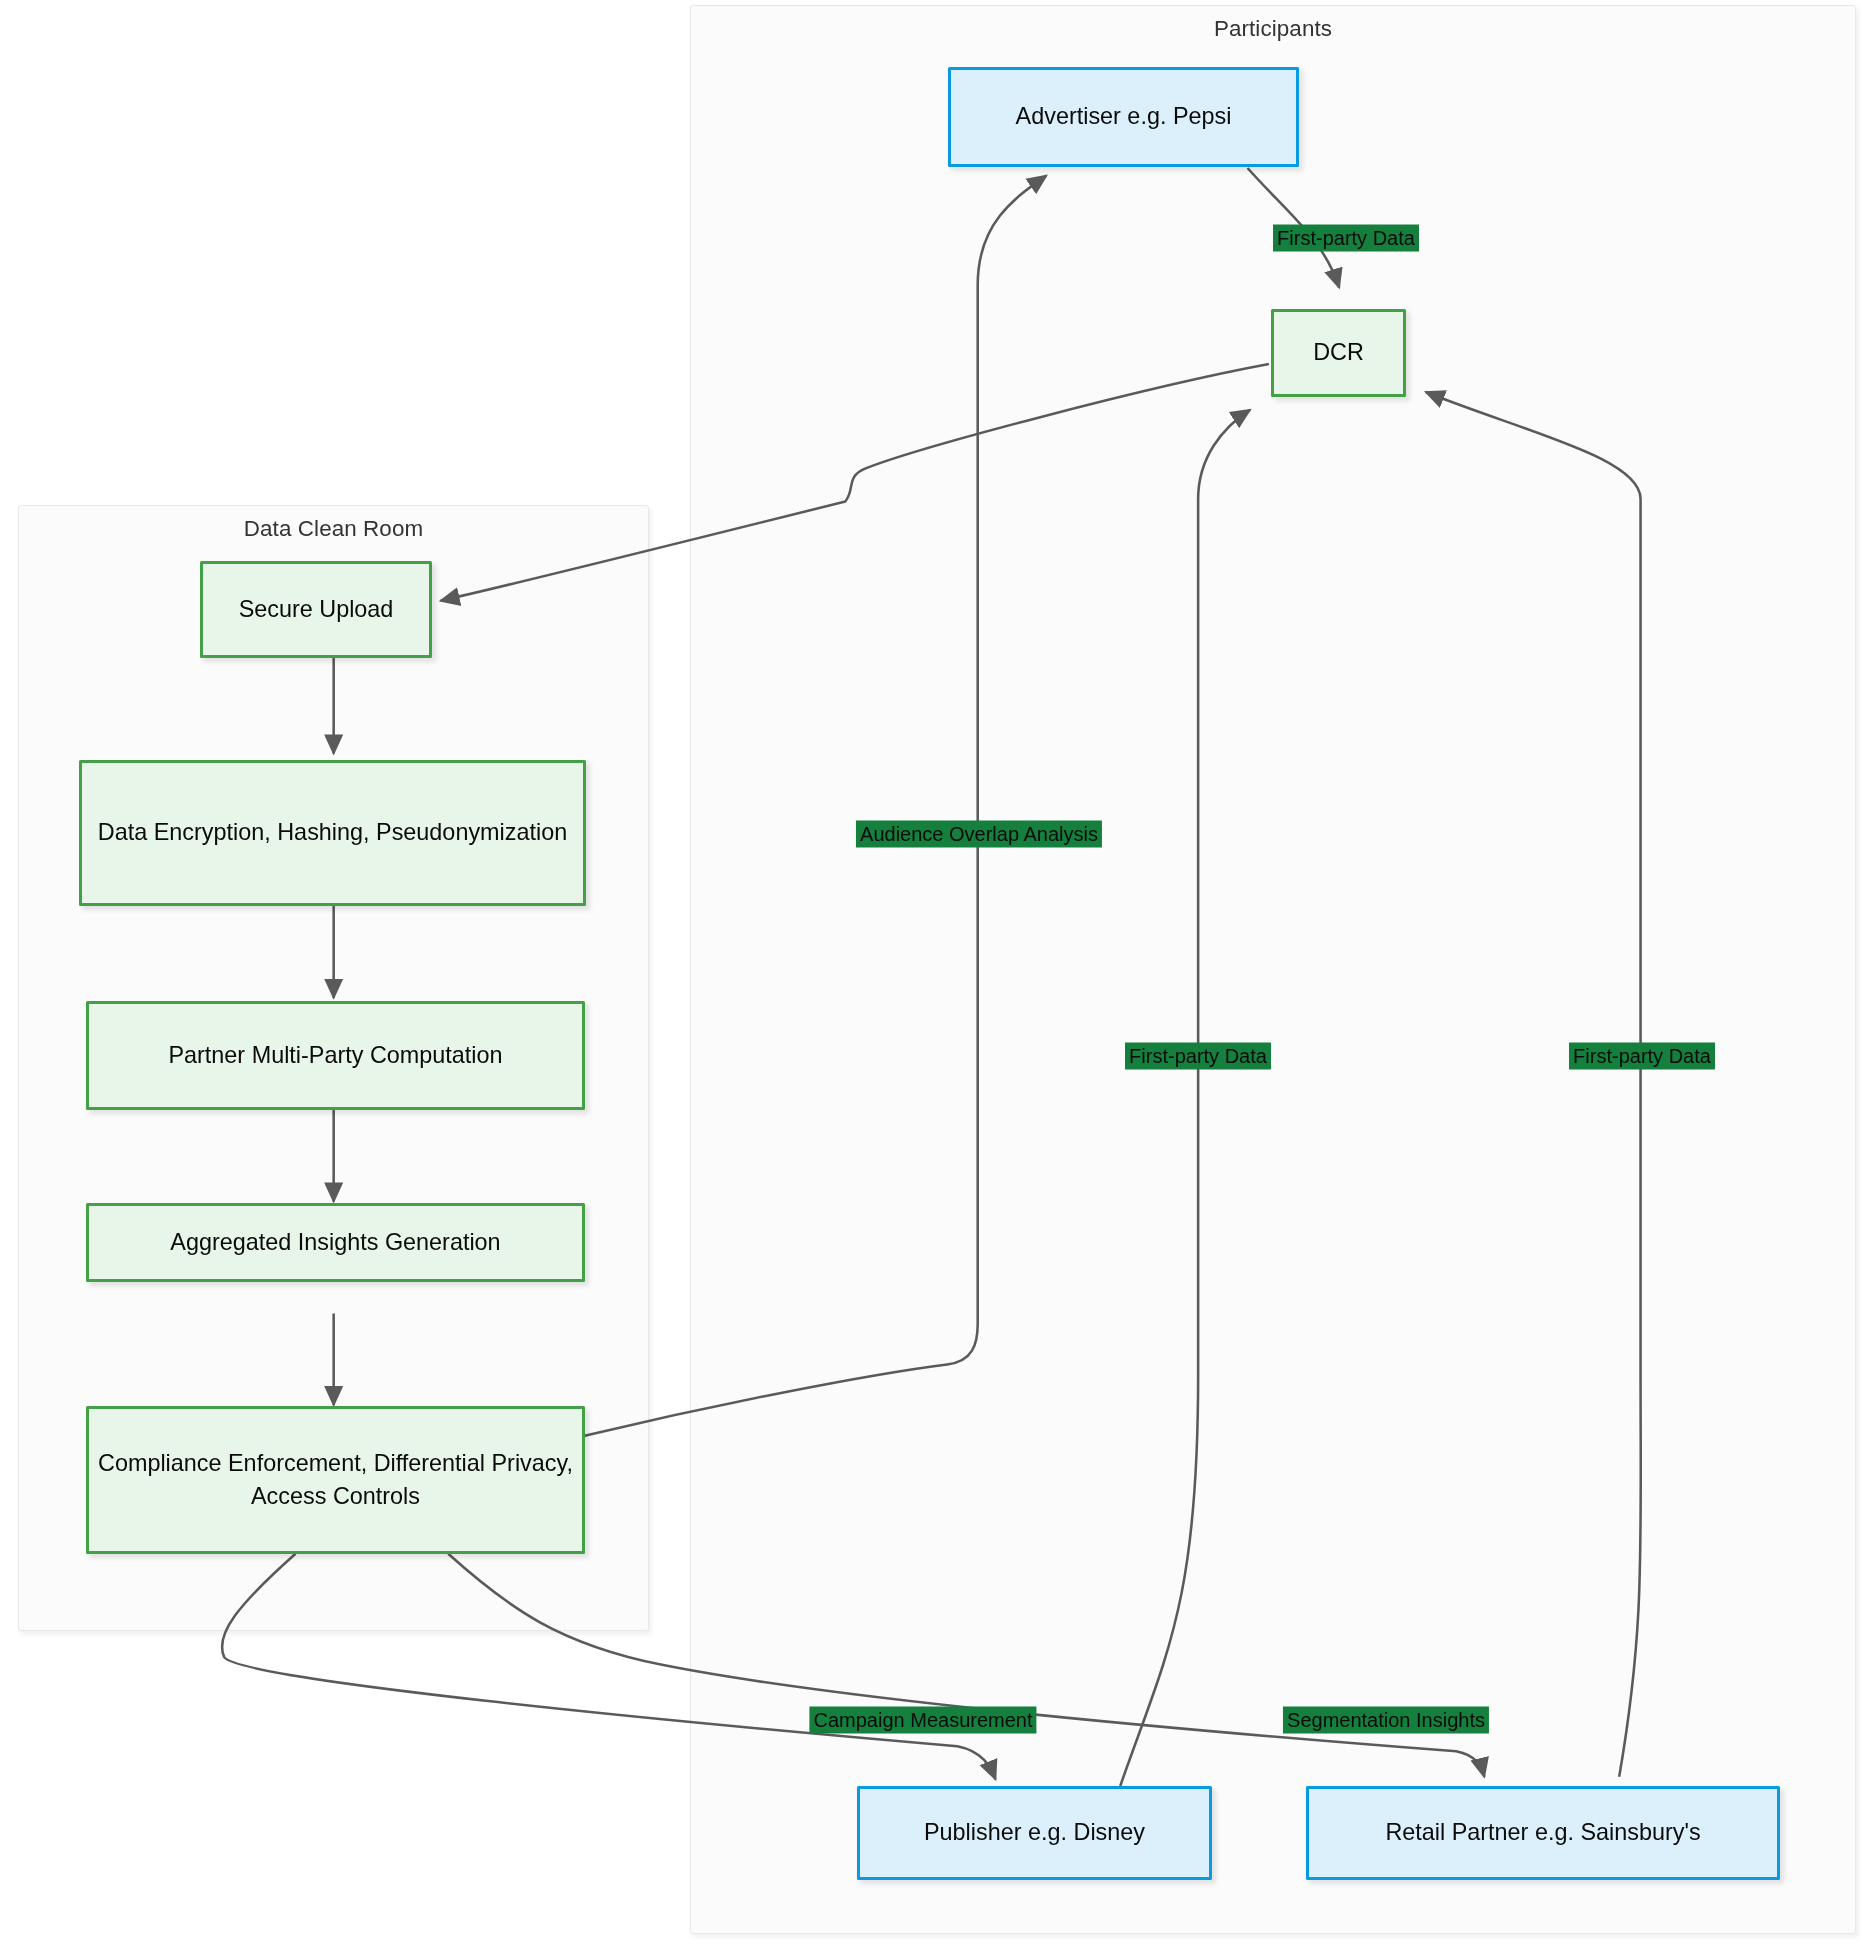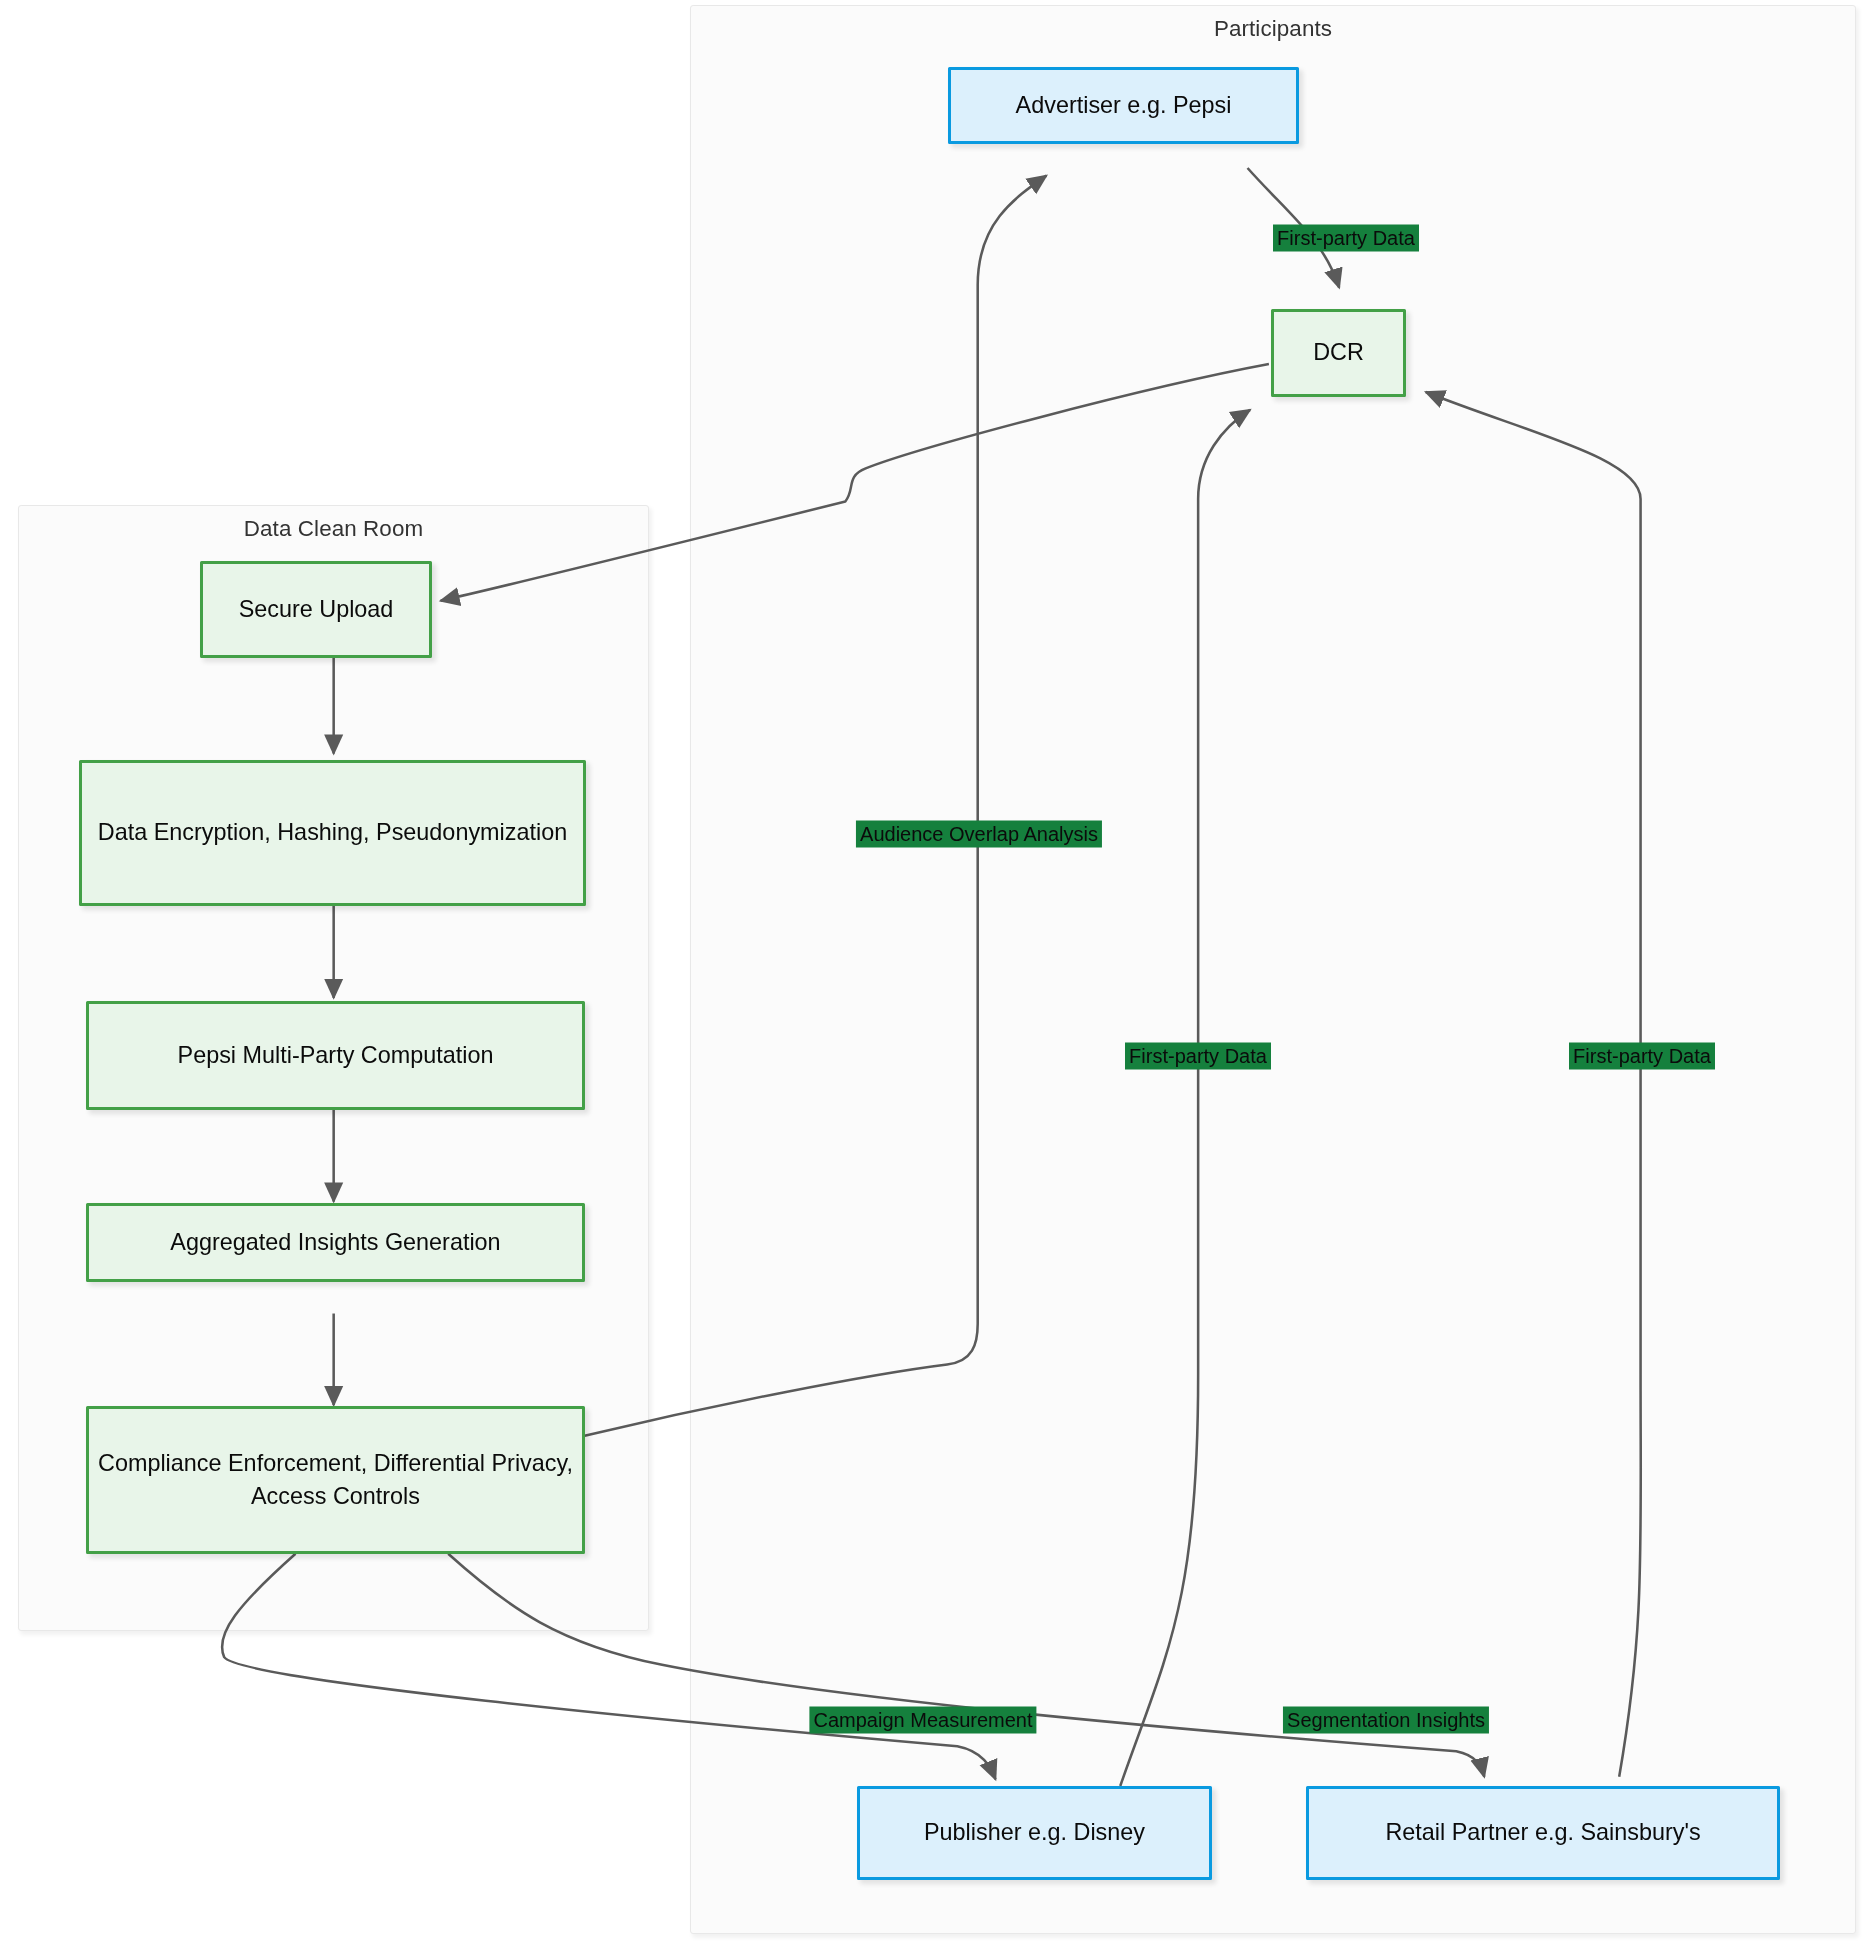--- a/index.html
+++ b/index.html
@@ -111,21 +111,21 @@
       <path d="M 655,2580 L 655,2760"></path>
 
       <path d="M 1148,2820 C 1400,2760 1700,2700 1860,2680 C 1910,2674 1920,2640 1920,2600 L 1920,560 C 1920,440 1990,390 2055,345"></path>
 
       <path d="M 580,3052 C 470,3150 420,3210 440,3255 C 470,3300 1300,3380 1880,3430 C 1930,3440 1945,3470 1955,3495"></path>
 
       <path d="M 880,3052 C 1000,3160 1100,3230 1300,3270 C 1700,3350 2600,3420 2860,3440 C 2900,3448 2910,3470 2915,3490"></path>
     </g>
   </svg>
 
-  <div class="node blue" style="left:948px; top:67px; width:351px; height:77px;">
+  <div class="node blue" style="left:948px; top:67px; width:351px; height:100px;">
     <span>Advertiser e.g. Pepsi</span>
   </div>
 
   <div class="node green" style="left:1271px; top:309px; width:135px; height:88px;">
     <span>DCR</span>
   </div>
 
   <div class="node blue" style="left:857px; top:1786px; width:355px; height:94px;">
     <span>Publisher e.g. Disney</span>
   </div>
@@ -136,21 +136,21 @@
 
   <div class="node green" style="left:200px; top:561px; width:232px; height:97px;">
     <span>Secure Upload</span>
   </div>
 
   <div class="node green" style="left:79px; top:760px; width:507px; height:146px;">
     <span>Data Encryption, Hashing, Pseudonymization</span>
   </div>
 
   <div class="node green" style="left:86px; top:1001px; width:499px; height:109px;">
-    <span>Pepsi Multi-Party Computation</span>
+    <span>Partner Multi-Party Computation</span>
   </div>
 
   <div class="node green" style="left:86px; top:1203px; width:499px; height:79px;">
     <span>Aggregated Insights Generation</span>
   </div>
 
   <div class="node green" style="left:86px; top:1406px; width:499px; height:148px;">
     <span>Compliance Enforcement, Differential Privacy, Access Controls</span>
   </div>
 

